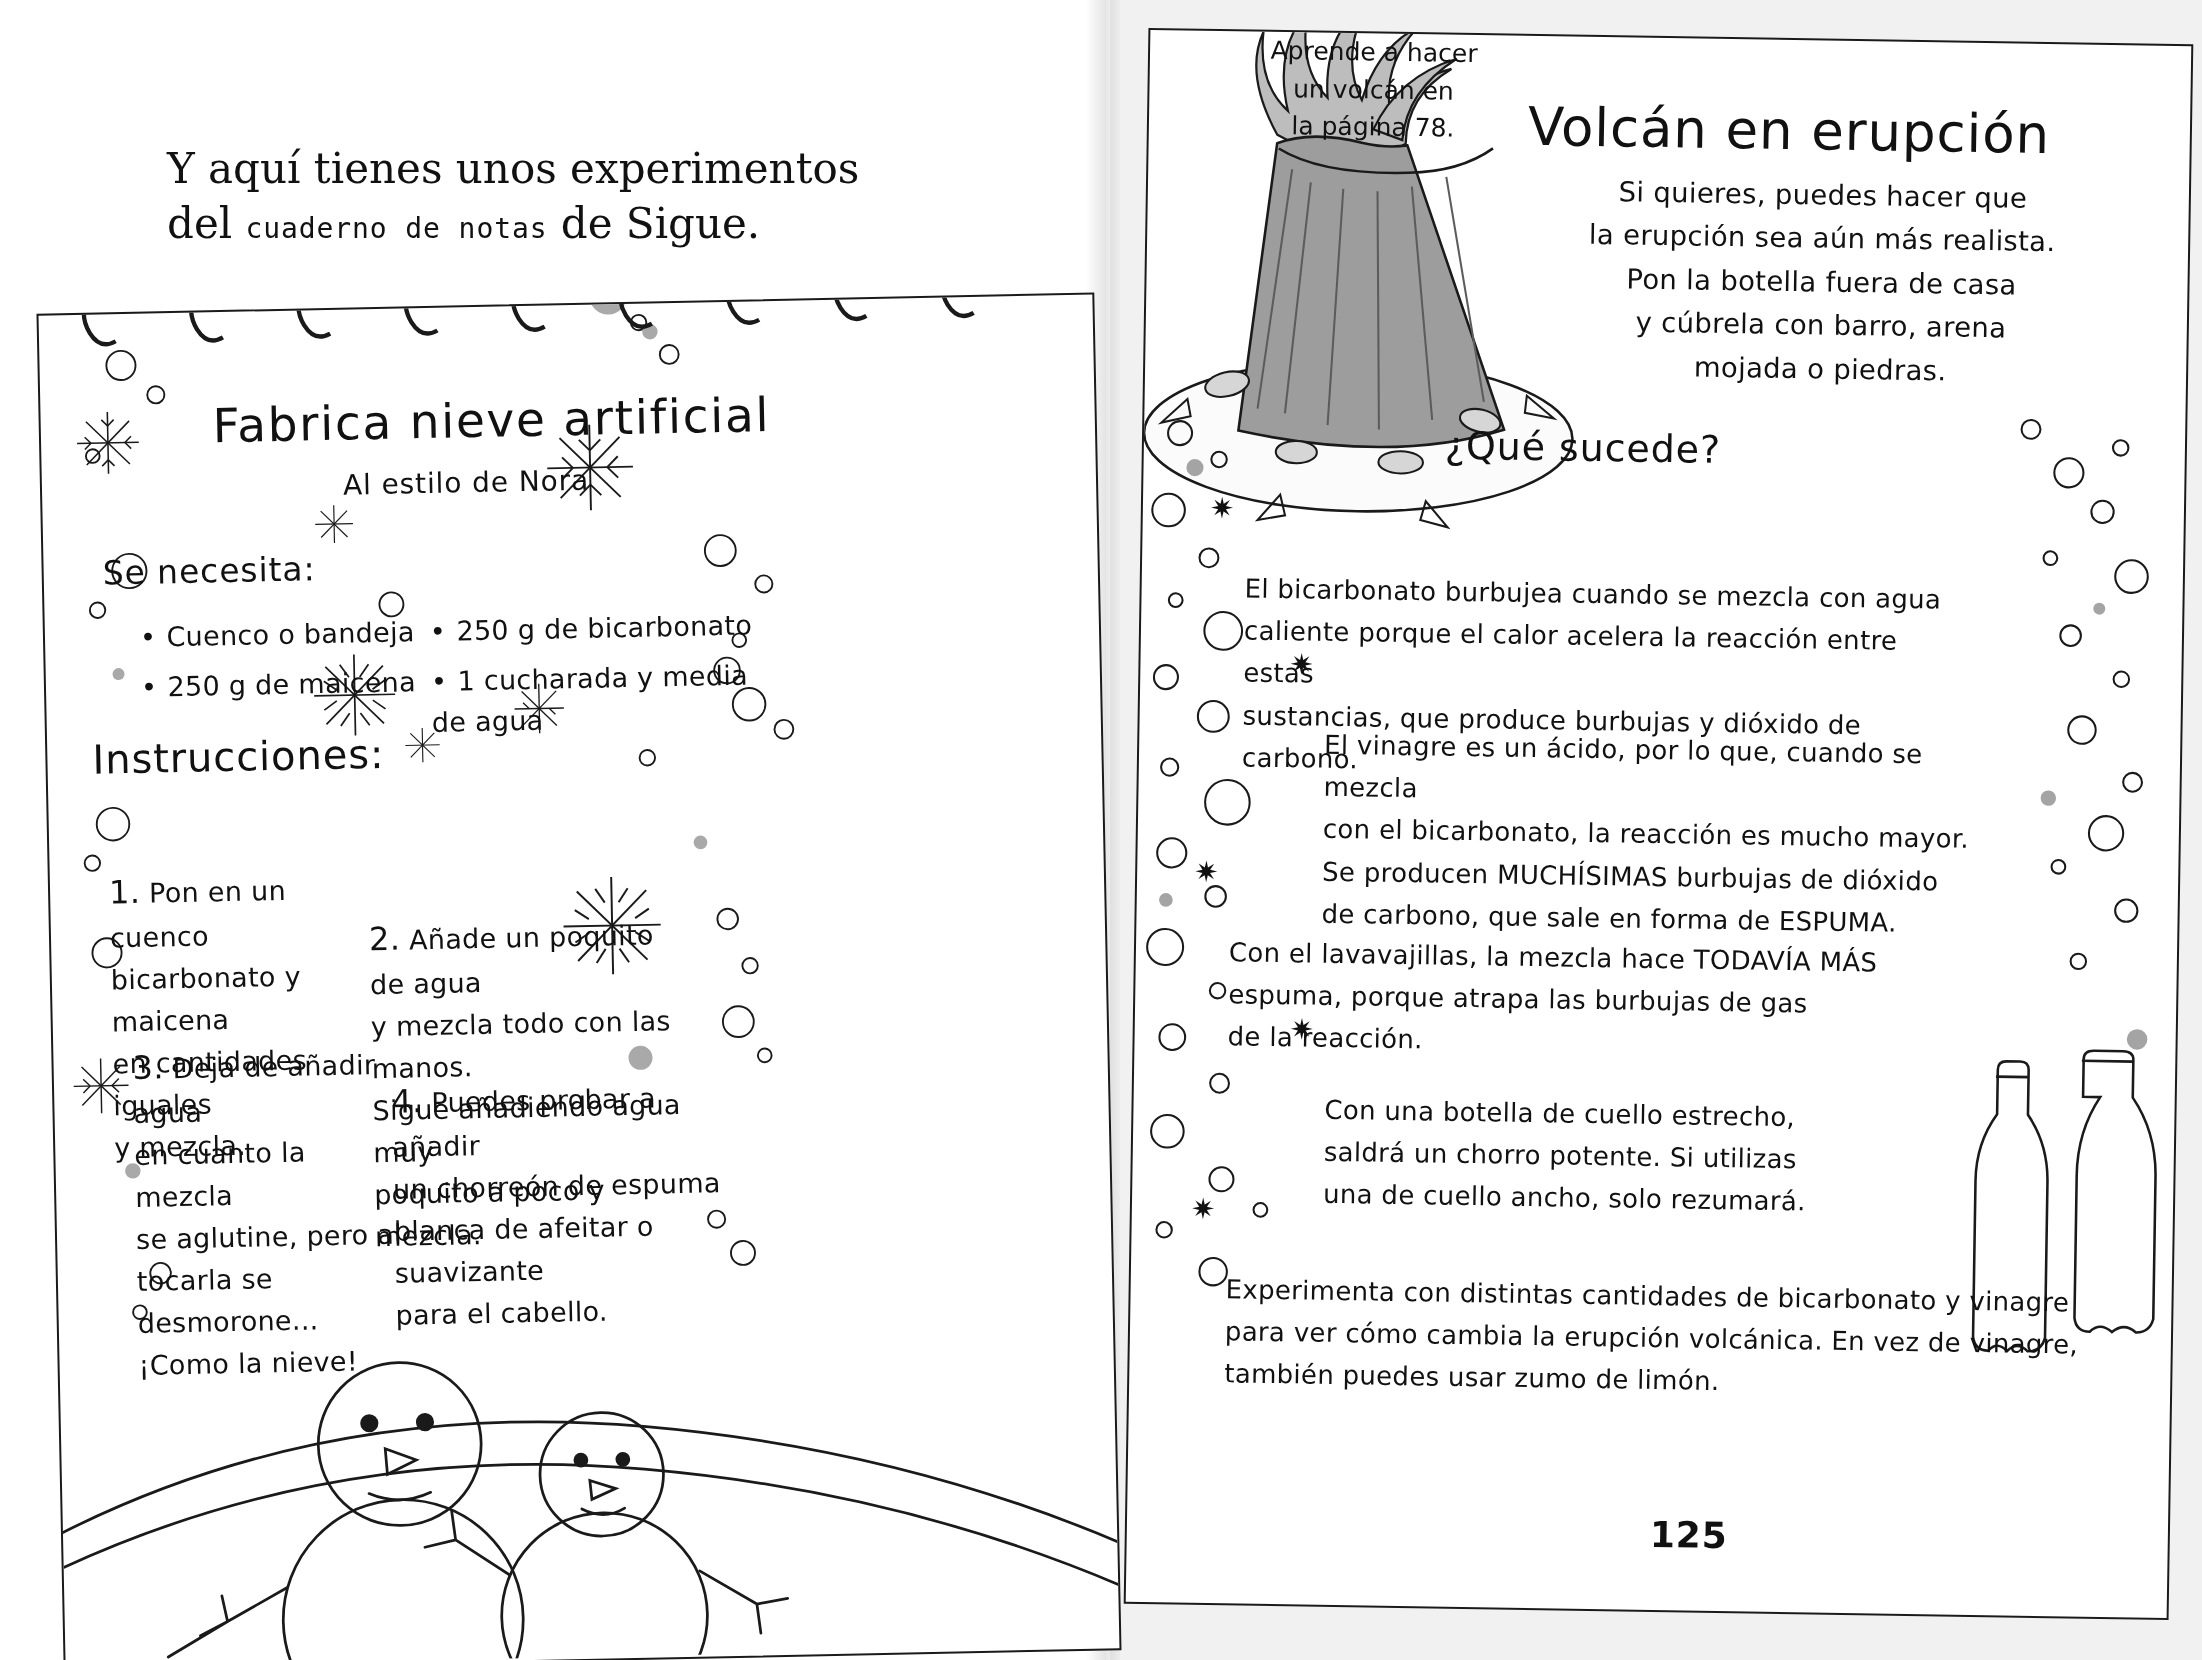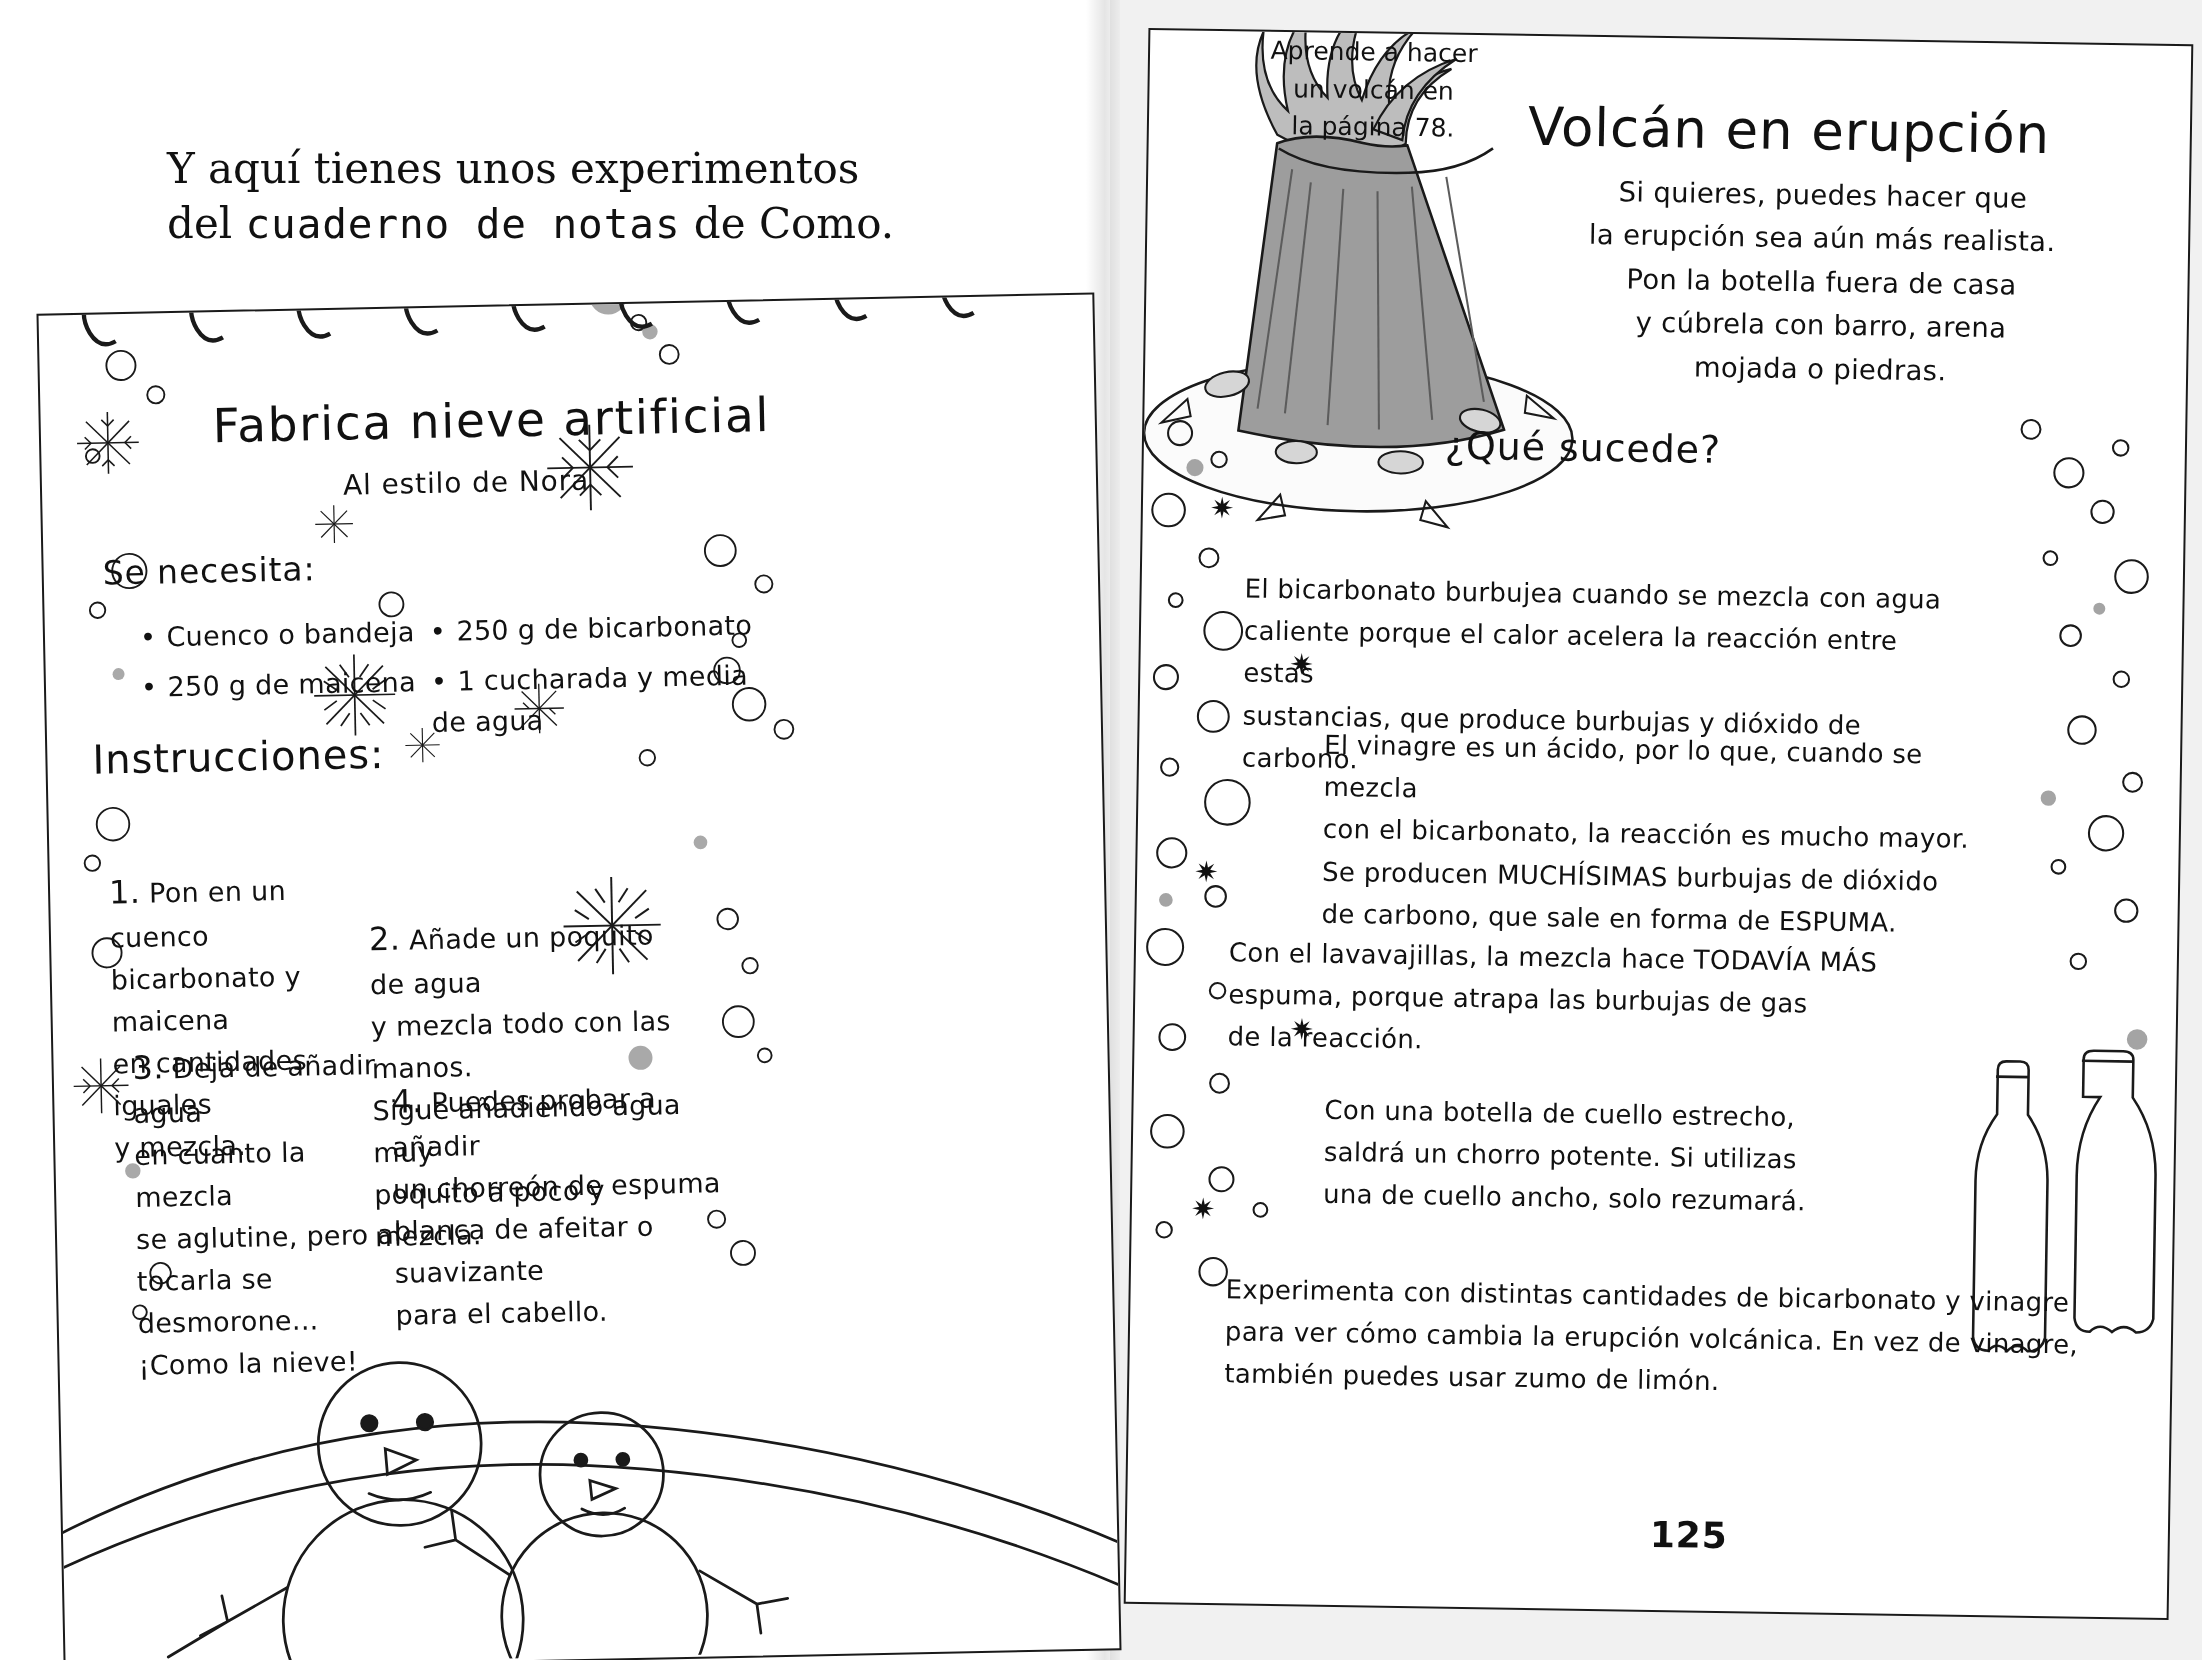--- a/index.html
+++ b/index.html
@@ -47,21 +47,21 @@
     top: 142px;
     width: 860px;
     font-family: "DejaVu Serif", serif;
     font-size: 42px;
     line-height: 1.30;
     color: #111;
     margin-left: 47px;
   }
   .intro .mono {
     font-family: "DejaVu Sans Mono", monospace;
-    font-size: 41px;
+    font-size: 28px;
     letter-spacing: 0.9px;
   }
 
   
   .notebook {
     position: absolute;
     left: 50px;
     top: 303px;
     width: 1058px;
     height: 1358px;
@@ -216,21 +216,21 @@
 <body>
 
 <div class="spread">
 
   <div class="page-left"></div>
   <div class="page-right"></div>
   <div class="gutter-shadow"></div>
 
   <div class="intro">
     <span>Y aquí tienes unos experimentos</span><br>
-    <span>del </span><span class="mono">cuaderno de notas</span><span> de Como.</span>
+    <span>del </span><span class="mono">cuaderno de notas</span><span> de Sigue.</span>
   </div>
 
   <div class="notebook">
     <div class="notebook-inner">
 
       <svg class="deco" viewBox="0 0 1230 1578">
         <g stroke="#1a1a1a" fill="none" stroke-width="2.2">
 
           <circle cx="95" cy="60" r="17"></circle>
             <circle cx="135" cy="95" r="10"></circle>

